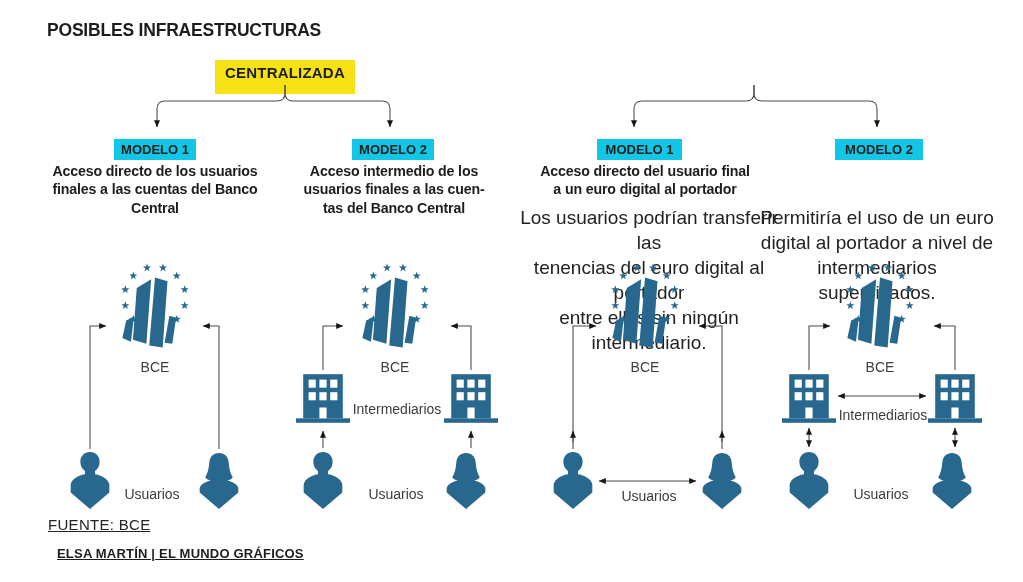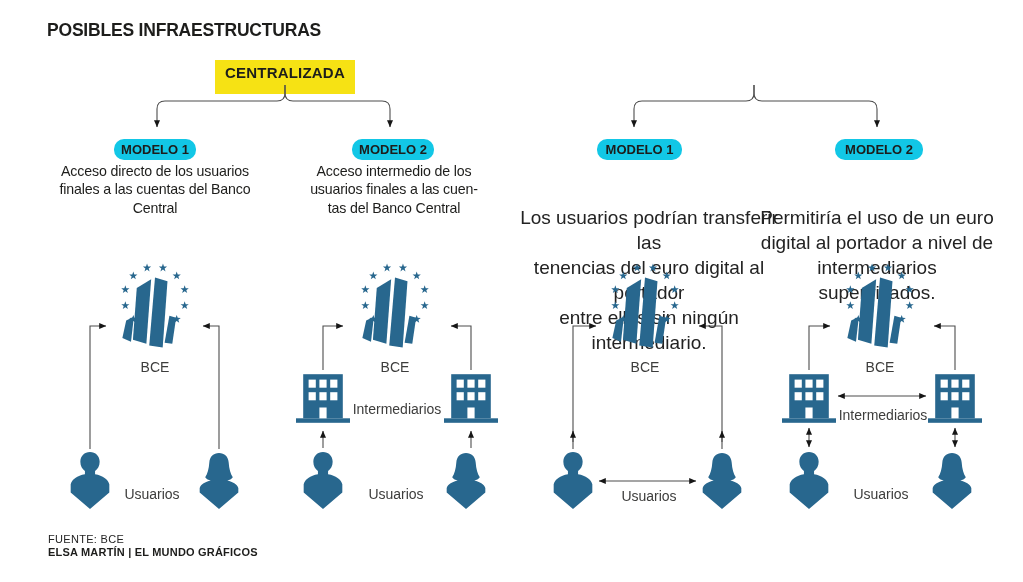--- a/index.html
+++ b/index.html
@@ -6,29 +6,29 @@
     --yellow:#F6E214; --cyan:#12C7E6; --blue:#28678E;
     --ink:#1D1D1B; --label:#3D3D3C; --line:#4D4D4D;
   }
   html,body{margin:0;padding:0;background:#ffffff;}
   body{font-family:"Liberation Sans","DejaVu Sans",sans-serif;color:var(--ink);}
   .canvas{position:relative;width:1023px;height:582px;background:#fff;overflow:hidden;}
   .title{position:absolute;left:47px;top:20px;font-size:17.5px;font-weight:800;letter-spacing:-0.2px;}
   .branch-label{position:absolute;top:60px;height:34px;line-height:25px;background:var(--yellow);
     text-align:center;font-size:15px;font-weight:800;letter-spacing:0.2px;}
   .model-tag{position:absolute;top:139px;height:21px;line-height:21px;background:var(--cyan);
-    text-align:center;font-size:13px;font-weight:800;border-radius:10px;}
+    text-align:center;font-size:13px;font-weight:800;}
   .cx{transform:translateX(-50%);}
-  .heading{position:absolute;top:162px;font-size:14.2px;font-weight:400;line-height:1.3;
+  .heading{position:absolute;top:162px;font-size:14.2px;font-weight:700;line-height:1.3;
     text-align:center;white-space:pre-line;letter-spacing:-0.15px;}
   .bodytext{position:absolute;top:205px;font-size:19px;font-weight:400;line-height:1.32;
     text-align:center;white-space:pre-line;color:#222;}
   .diag-label{position:absolute;font-size:14px;color:var(--label);white-space:nowrap;text-align:right;}
-  .footer-source{position:absolute;left:48px;top:533px;font-size:11px;letter-spacing:0.3px;color:#242424;}
-  .footer-credit{position:absolute;left:48px;top:546px;font-size:11px;font-weight:800;letter-spacing:0.2px;}
+  .footer-source{position:absolute;left:48px;top:516px;font-size:15px;letter-spacing:0.3px;color:#242424;text-decoration:underline;}
+  .footer-credit{position:absolute;left:57px;top:546px;font-size:13px;font-weight:800;letter-spacing:0.2px;text-decoration:underline;}
   svg.layer{position:absolute;left:0;top:0;}
   .conn{fill:none;stroke:var(--line);stroke-width:1.1;}
 </style>
 </head>
 <body>
 
 <div class="canvas">
 
   <div class="title">POSIBLES INFRAESTRUCTURAS</div>
 
@@ -38,20 +38,22 @@
   <div class="model-tag" style="left:352px;width:82px;">MODELO 2</div>
   <div class="model-tag" style="left:597px;width:85px;">MODELO 1</div>
   <div class="model-tag" style="left:835px;width:88px;">MODELO 2</div>
 
   <div class="heading cx" style="left:155px;width:215px;">Acceso directo de los usuarios
 finales a las cuentas del Banco
 Central</div>
   <div class="heading cx" style="left:394px;width:210px;">Acceso intermedio de los
 usuarios finales a las cuen-
 tas del Banco Central</div>
+  <div class="heading cx" style="left:645px;width:240px;">Acceso directo del usuario final
+a un euro digital al portador</div>
 
   <div class="bodytext cx" style="left:649px;width:258px;">Los usuarios podrían transferir las
 tenencias del euro digital al portador
 entre ellos sin ningún intermediario.</div>
   <div class="bodytext cx" style="left:877px;width:240px;">Permitiría el uso de un euro
 digital al portador a nivel de
 intermediarios supervisados.</div>
 
   <svg class="layer" width="1023" height="582" viewBox="0 0 1023 582" aria-hidden="true">
     <defs>

